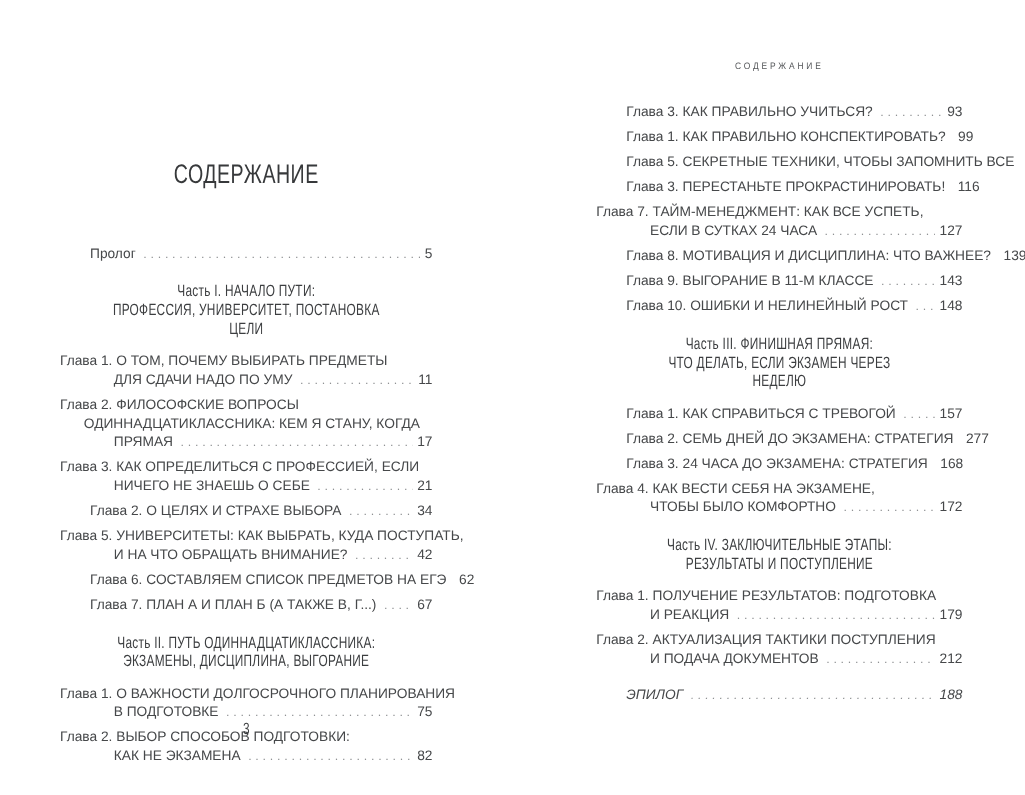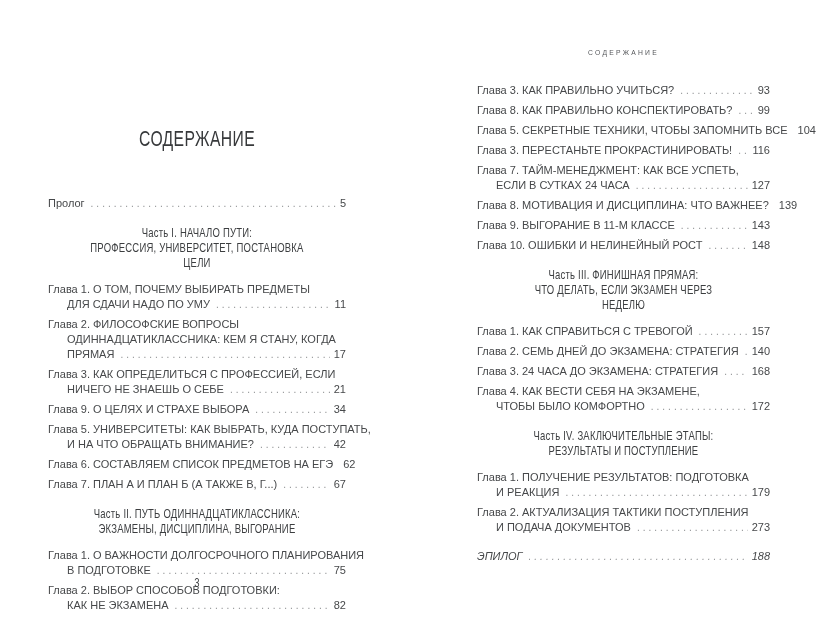--- a/index.html
+++ b/index.html
@@ -27,21 +27,21 @@
     color:#55575a;transform:scaleX(0.9);transform-origin:50% 50%;
   }
   .part-heading{
     margin:14px 0 12px 0;
     text-align:center;font-size:13px;line-height:15px;
     color:#3c3e40;letter-spacing:0.3px;
   }
   .entry{font-size:11px;line-height:15px;margin-bottom:5px;color:#46484a;}
   .entry .line,.entry .flexline{min-height:15px;}
   .cont{padding-left:19px;}
-  .flexline{display:flex;align-items:center;}
+  .flexline{display:flex;align-items:center;margin-left:24px;}
   .txt{white-space:nowrap;flex:0 0 auto;}
   .leader{
     flex:1 1 auto;overflow:hidden;white-space:nowrap;
     margin:0 4px 0 6px;color:#8f9193;font-size:10px;letter-spacing:3px;
   }
   .leader::after{
     content:"..........................................................................................................................................";
   }
   .pagenum{flex:0 0 auto;white-space:nowrap;}
   .folio{
@@ -90,21 +90,21 @@
       <div class="entry">
         <div class="line"><span class="txt">Глава 3. КАК ОПРЕДЕЛИТЬСЯ С ПРОФЕССИЕЙ, ЕСЛИ</span></div>
         <div class="cont flexline">
           <span class="txt">НИЧЕГО НЕ ЗНАЕШЬ О СЕБЕ</span>
           <span class="leader"></span>
           <span class="pagenum">21</span>
         </div>
       </div>
       <div class="entry">
         <div class="flexline">
-          <span class="txt">Глава 9. О ЦЕЛЯХ И СТРАХЕ ВЫБОРА</span>
+          <span class="txt">Глава 2. О ЦЕЛЯХ И СТРАХЕ ВЫБОРА</span>
           <span class="leader"></span>
           <span class="pagenum">34</span>
         </div>
       </div>
       <div class="entry">
         <div class="line"><span class="txt">Глава 5. УНИВЕРСИТЕТЫ: КАК ВЫБРАТЬ, КУДА ПОСТУПАТЬ,</span></div>
         <div class="cont flexline">
           <span class="txt">И НА ЧТО ОБРАЩАТЬ ВНИМАНИЕ?</span>
           <span class="leader"></span>
           <span class="pagenum">42</span>
@@ -153,21 +153,21 @@
   <div id="right-sections">
       <div class="entry">
         <div class="flexline">
           <span class="txt">Глава 3. КАК ПРАВИЛЬНО УЧИТЬСЯ?</span>
           <span class="leader"></span>
           <span class="pagenum">93</span>
         </div>
       </div>
       <div class="entry">
         <div class="flexline">
-          <span class="txt">Глава 8. КАК ПРАВИЛЬНО КОНСПЕКТИРОВАТЬ?</span>
+          <span class="txt">Глава 1. КАК ПРАВИЛЬНО КОНСПЕКТИРОВАТЬ?</span>
           <span class="leader"></span>
           <span class="pagenum">99</span>
         </div>
       </div>
       <div class="entry">
         <div class="flexline">
           <span class="txt">Глава 5. СЕКРЕТНЫЕ ТЕХНИКИ, ЧТОБЫ ЗАПОМНИТЬ ВСЕ</span>
           <span class="leader"></span>
           <span class="pagenum">104</span>
         </div>
@@ -216,21 +216,21 @@
         <div class="flexline">
           <span class="txt">Глава 1. КАК СПРАВИТЬСЯ С ТРЕВОГОЙ</span>
           <span class="leader"></span>
           <span class="pagenum">157</span>
         </div>
       </div>
       <div class="entry">
         <div class="flexline">
           <span class="txt">Глава 2. СЕМЬ ДНЕЙ ДО ЭКЗАМЕНА: СТРАТЕГИЯ</span>
           <span class="leader"></span>
-          <span class="pagenum">140</span>
+          <span class="pagenum">277</span>
         </div>
       </div>
       <div class="entry">
         <div class="flexline">
           <span class="txt">Глава 3. 24 ЧАСА ДО ЭКЗАМЕНА: СТРАТЕГИЯ</span>
           <span class="leader"></span>
           <span class="pagenum">168</span>
         </div>
       </div>
       <div class="entry">
@@ -251,21 +251,21 @@
           <span class="txt">И РЕАКЦИЯ</span>
           <span class="leader"></span>
           <span class="pagenum">179</span>
         </div>
       </div>
       <div class="entry">
         <div class="line"><span class="txt">Глава 2. АКТУАЛИЗАЦИЯ ТАКТИКИ ПОСТУПЛЕНИЯ</span></div>
         <div class="cont flexline">
           <span class="txt">И ПОДАЧА ДОКУМЕНТОВ</span>
           <span class="leader"></span>
-          <span class="pagenum">273</span>
+          <span class="pagenum">212</span>
         </div>
       </div>
     </div>
   <div class="epilogue-slot" id="epilogue-slot">
       <div class="entry">
         <div class="flexline">
           <span class="txt">ЭПИЛОГ</span>
           <span class="leader"></span>
           <span class="pagenum">188</span>
         </div>

